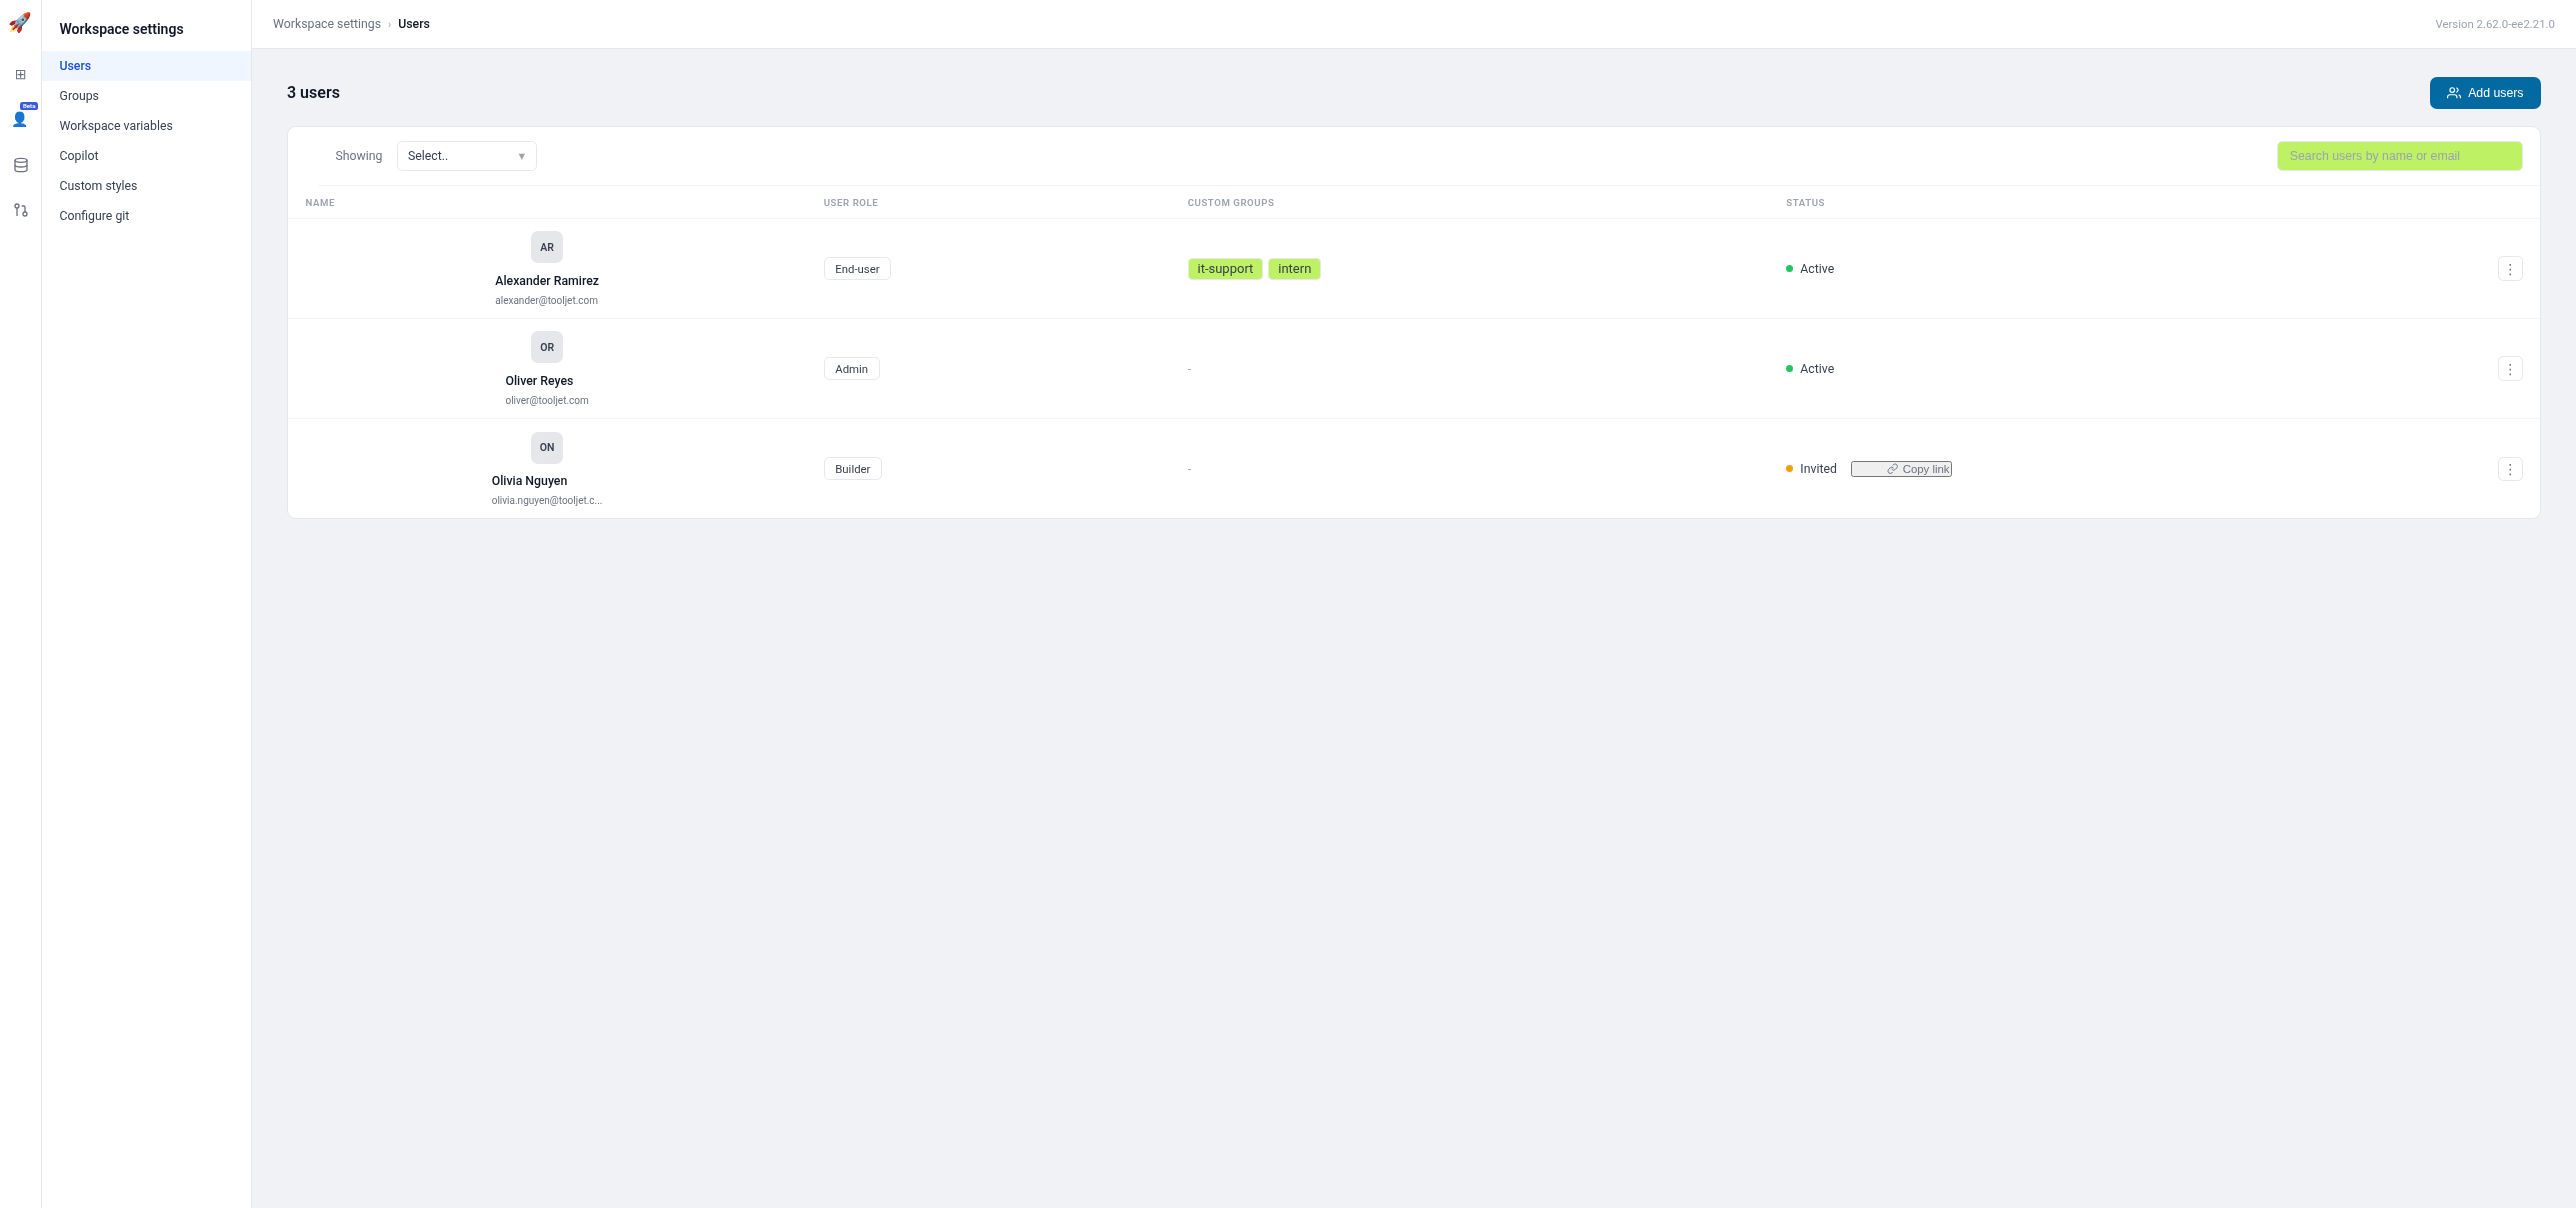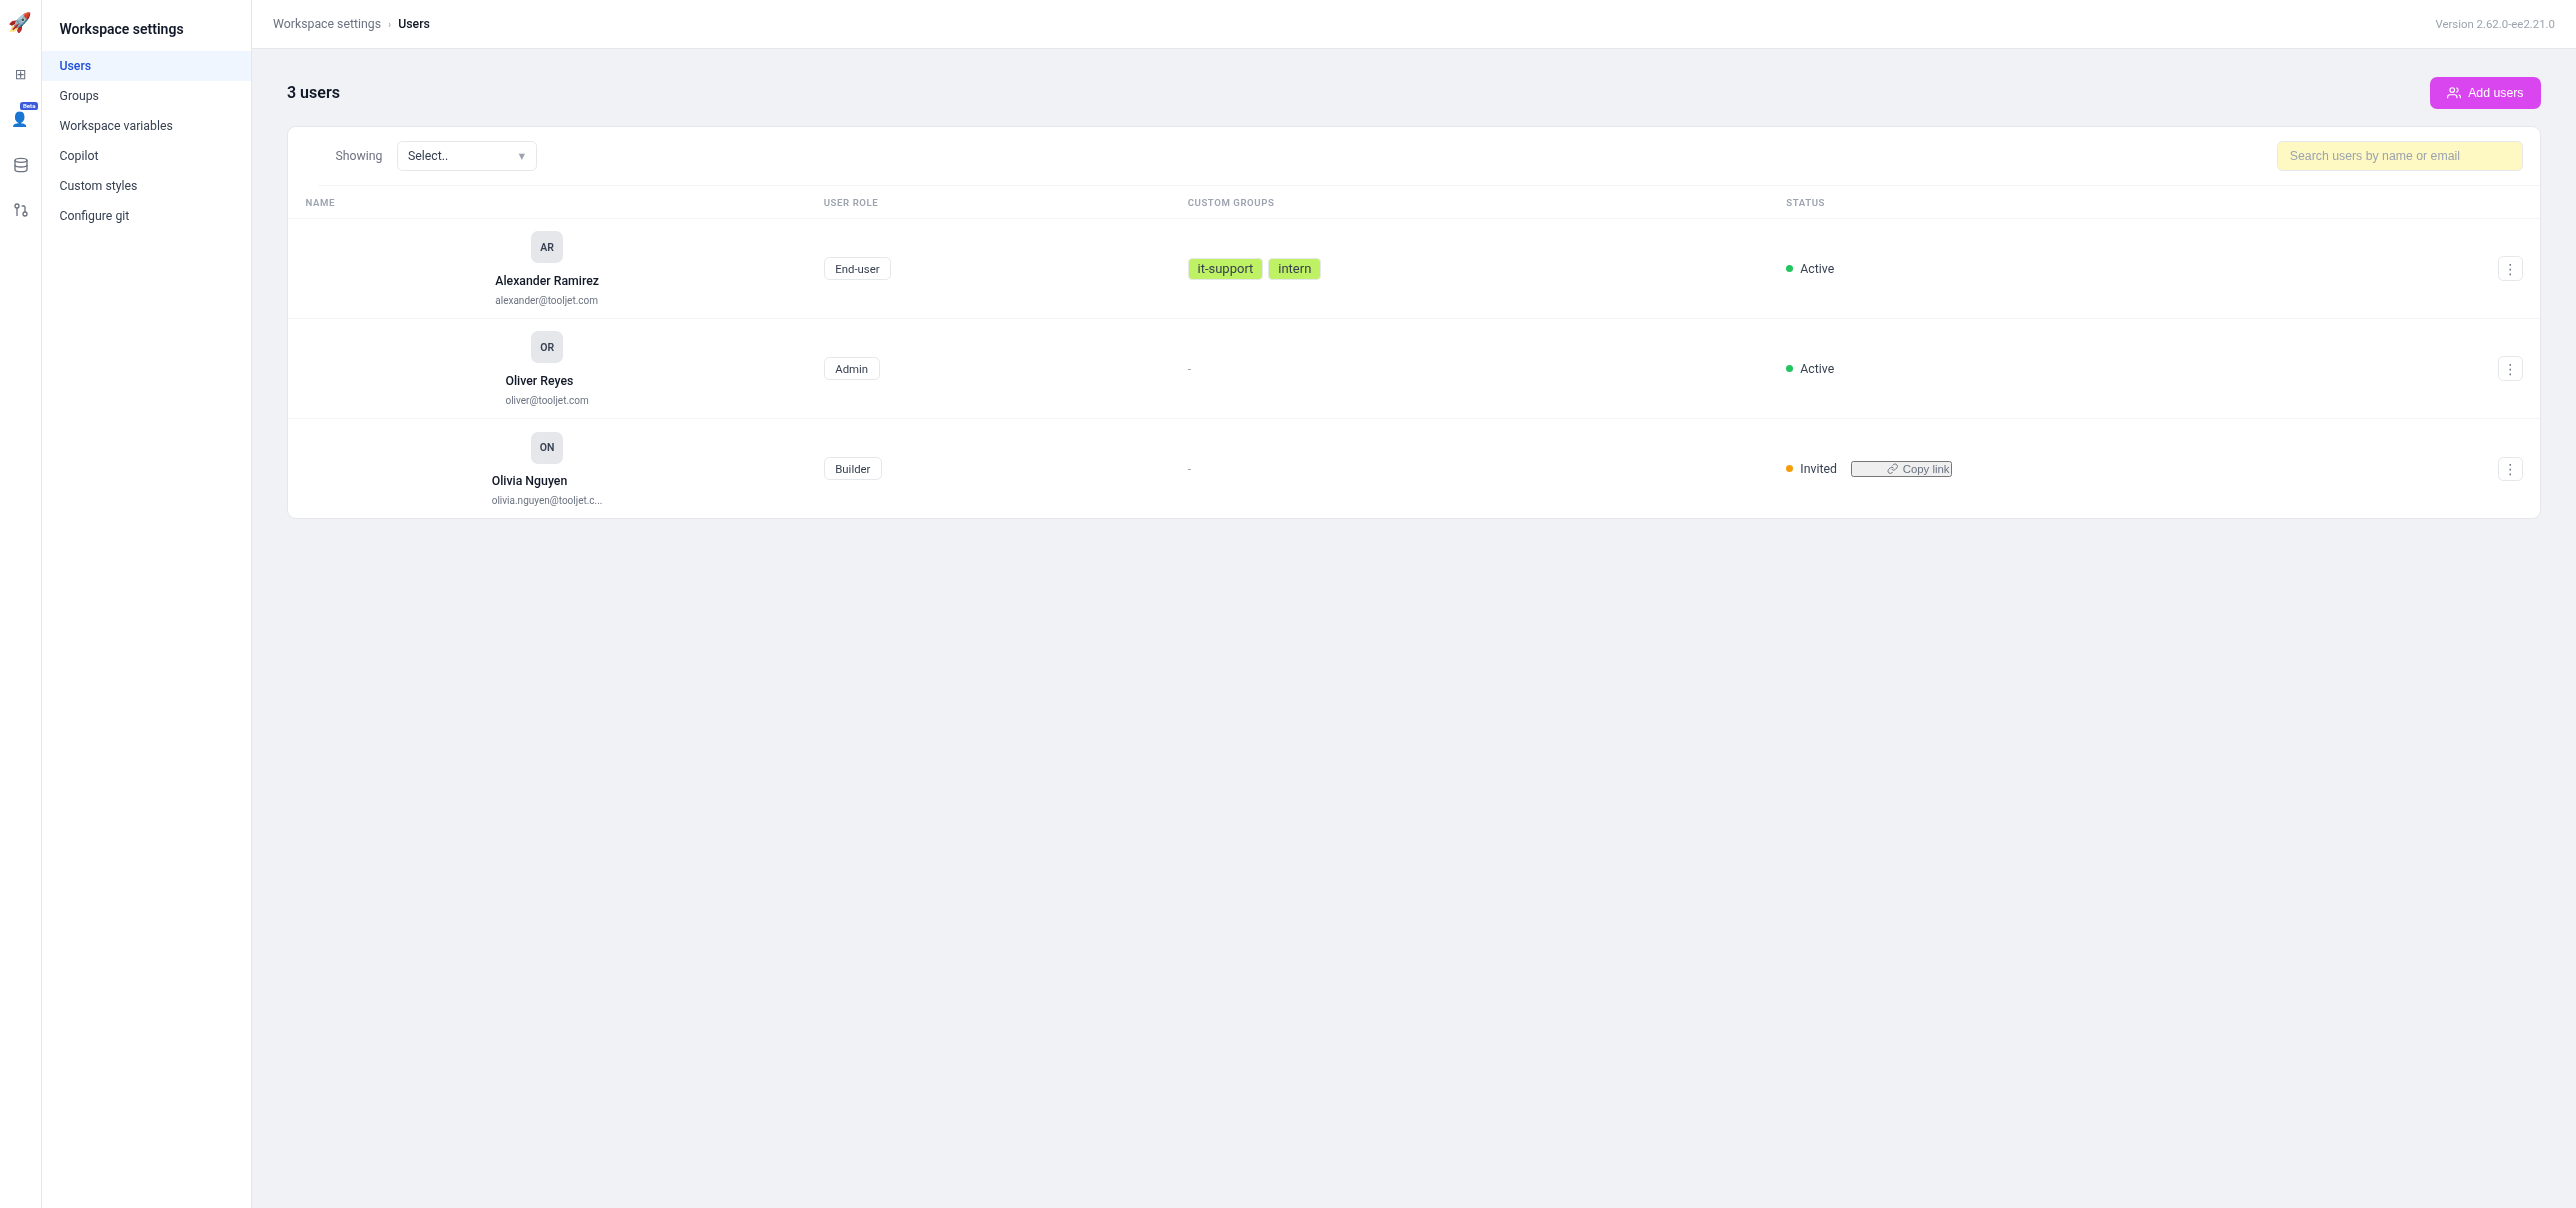--- a/index.html
+++ b/index.html
@@ -123,21 +123,21 @@
       align-items: center;
       justify-content: space-between;
       margin-bottom: 17.5px;
     }
     .page-title {
       font-size: 16px;
       font-weight: 600;
       color: #111827;
     }
     .add-users-btn {
-      background: #d946ef;
+      background: #0369a1;
       color: #fff;
       border: none;
       padding: 8.8px 17.5px;
       border-radius: 7px;
       font-size: 12.3px;
       font-weight: 500;
       cursor: pointer;
       display: flex;
       align-items: center;
       gap: 7px;
@@ -182,21 +182,21 @@
       margin-left: auto;
     }
     .search-input {
       border: 0.9px solid #e5e7eb;
       border-radius: 5.3px;
       padding: 7px 12.3px;
       width: 246px;
       font-size: 12.3px;
       color: #374151;
       outline: none;
-      background: #fef9c3;
+      background: #bef264;
     }
     .search-input::placeholder { color: #9ca3af; }
 
     
     .users-table {
       width: 100%;
       border-collapse: collapse;
     }
     .users-table th {
       text-align: left;

